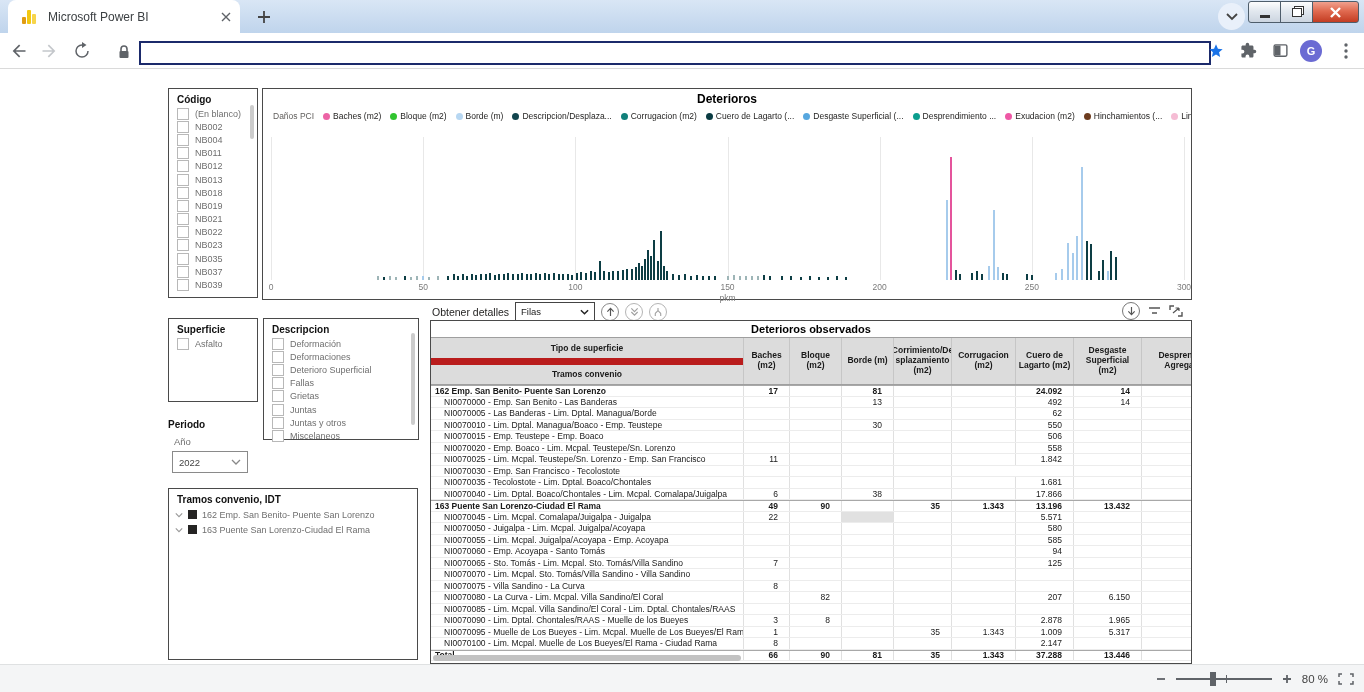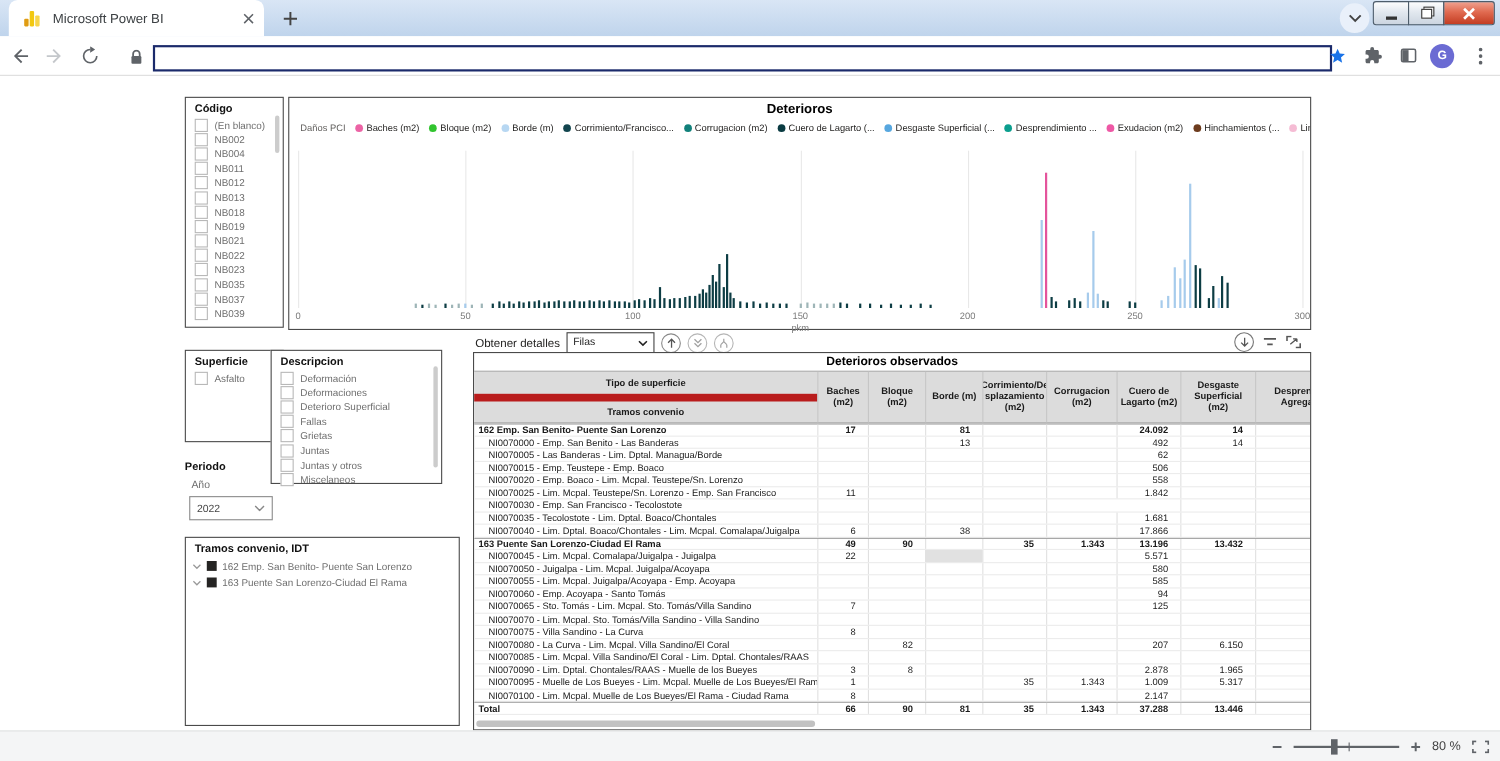--- a/index.html
+++ b/index.html
@@ -54,21 +54,21 @@
   .lg-dot{width:7px;height:7px;border-radius:50%;flex:none;}
   #plot{position:absolute;left:8px;top:48px;width:913px;height:143px;}
   .gridline{position:absolute;top:0;bottom:0;width:1px;background:#e8e8e8;}
   .bar{position:absolute;bottom:0;width:2px;}
   #axis{position:absolute;left:8px;top:193px;width:913px;height:12px;}
   .tick{position:absolute;transform:translateX(-50%);font-size:8.5px;color:#7a7a7a;}
   .xlabel{position:absolute;left:8px;top:204px;width:913px;text-align:center;font-size:8.5px;color:#7a7a7a;}
   
   #codigo-box{left:168px;top:19px;width:90px;height:210px;}
   #superficie-box{left:168px;top:249px;width:90px;height:84px;}
-  #descripcion-box{left:246px;top:249px;width:156px;height:122px;}
+  #descripcion-box{left:263px;top:249px;width:156px;height:122px;}
   #tramos-box{left:168px;top:419px;width:250px;height:172px;}
   .free-label{position:absolute;font-size:10px;color:#111;font-weight:bold;}
   .sub-label{position:absolute;font-size:9.5px;color:#6f6f6f;}
   .pbi-select{position:absolute;border:1px solid #8a8a8a;background:#fff;display:flex;align-items:center;
               justify-content:space-between;padding:0 6px;font-size:9.5px;color:#444;box-sizing:border-box;}
   .tree-row{display:flex;align-items:center;height:15px;padding-left:6px;gap:5px;}
   .tree-chev{flex:none;display:flex;}
   .tree-box{width:9px;height:9px;background:#252423;flex:none;}
   .tree-label{font-size:9px;color:#6f6f6f;white-space:nowrap;}
   
@@ -282,21 +282,21 @@
             <span class="lg-item">
               <span class="lg-dot" style="background: rgb(49, 196, 47);"></span>
               <span>Bloque (m2)</span>
             </span>
             <span class="lg-item">
               <span class="lg-dot" style="background: rgb(183, 215, 242);"></span>
               <span>Borde (m)</span>
             </span>
             <span class="lg-item">
               <span class="lg-dot" style="background: rgb(18, 69, 78);"></span>
-              <span>Corrimiento/Francisco...</span>
+              <span>Descripcion/Desplaza...</span>
             </span>
             <span class="lg-item">
               <span class="lg-dot" style="background: rgb(17, 128, 122);"></span>
               <span>Corrugacion (m2)</span>
             </span>
             <span class="lg-item">
               <span class="lg-dot" style="background: rgb(10, 59, 66);"></span>
               <span>Cuero de Lagarto (...</span>
             </span>
             <span class="lg-item">
@@ -627,20 +627,31 @@
             <div class="t-cell" style="width: 46px;"></div>
             <div class="t-cell" style="width: 52px;"></div>
             <div class="t-cell" style="width: 52px;"></div>
             <div class="t-cell" style="width: 58px;"></div>
             <div class="t-cell" style="width: 64px;"></div>
             <div class="t-cell" style="width: 58px;">62</div>
             <div class="t-cell" style="width: 68px;"></div>
             <div class="t-cell" style="width: 90px;"></div>
           </div>
           <div class="t-row item">
+            <div class="t-cell-label" style="padding-left: 13px;">NI0070010 - Lim. Dptal. Managua/Boaco - Emp. Teustepe</div>
+            <div class="t-cell" style="width: 46px;"></div>
+            <div class="t-cell" style="width: 52px;"></div>
+            <div class="t-cell" style="width: 52px;">30</div>
+            <div class="t-cell" style="width: 58px;"></div>
+            <div class="t-cell" style="width: 64px;"></div>
+            <div class="t-cell" style="width: 58px;">550</div>
+            <div class="t-cell" style="width: 68px;"></div>
+            <div class="t-cell" style="width: 90px;"></div>
+          </div>
+          <div class="t-row item">
             <div class="t-cell-label" style="padding-left: 13px;">NI0070015 - Emp. Teustepe - Emp. Boaco</div>
             <div class="t-cell" style="width: 46px;"></div>
             <div class="t-cell" style="width: 52px;"></div>
             <div class="t-cell" style="width: 52px;"></div>
             <div class="t-cell" style="width: 58px;"></div>
             <div class="t-cell" style="width: 64px;"></div>
             <div class="t-cell" style="width: 58px;">506</div>
             <div class="t-cell" style="width: 68px;"></div>
             <div class="t-cell" style="width: 90px;"></div>
           </div>

